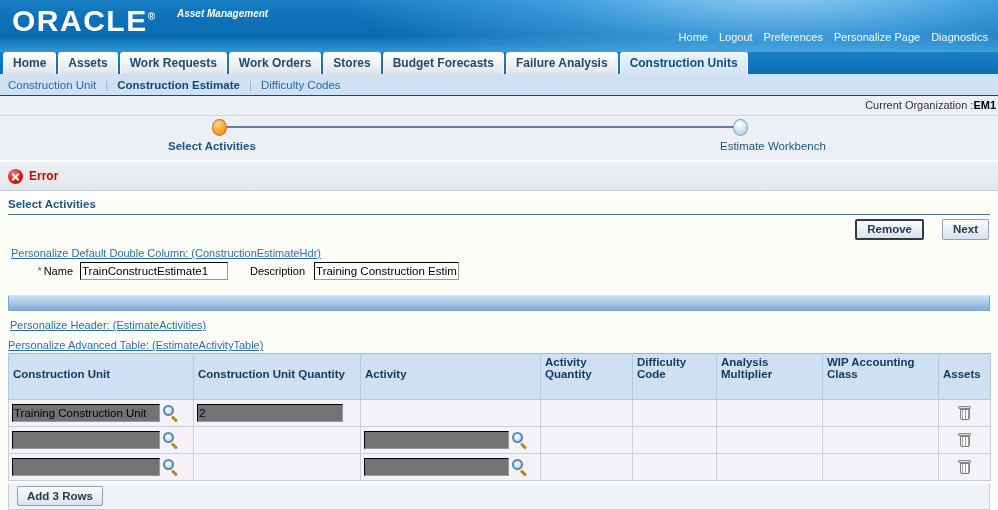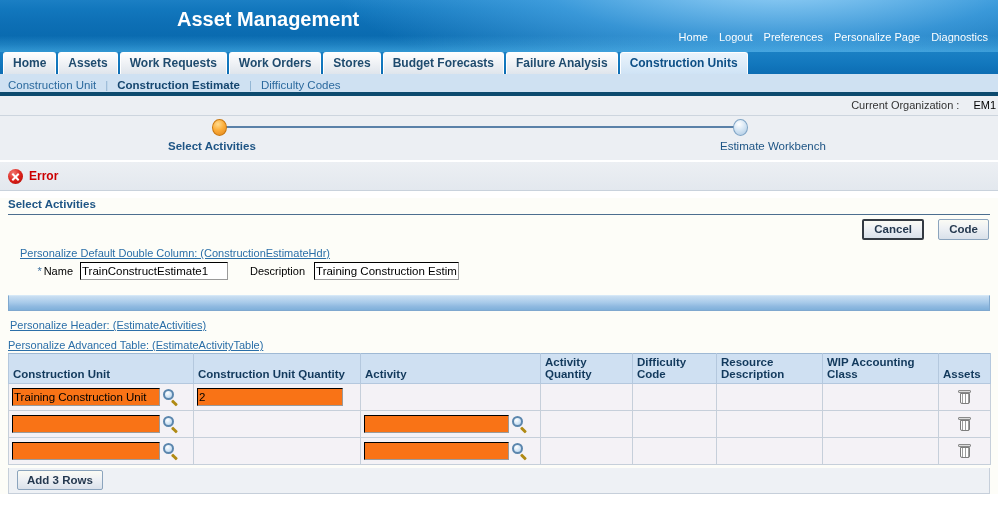--- a/index.html
+++ b/index.html
@@ -40,23 +40,24 @@
     line-height: 32px;
   }
   .oracle-logo .reg {
     font-size: 10px;
     vertical-align: super;
     letter-spacing: 0;
   }
   .app-title {
     position: absolute;
     left: 177px; top: 8px;
-    font-size: 20px;
+    font-size: 10px;
     font-weight: bold;
     color: #ffffff;
+    font-style: italic;
   }
   .global-links {
     position: absolute;
     right: 10px; top: 31px;
     font-size: 11px;
     color: #ffffff;
     white-space: nowrap;
   }
   .global-links a {
     color: #ffffff;
@@ -99,21 +100,21 @@
 
   
   .subnav {
     width: 998px;
     height: 22px;
     line-height: 22px;
     background: #cfe1f2;
     padding-left: 8px;
     font-size: 11.5px;
     color: #2c6a9e;
-    border-bottom: 4px solid #0c4a6e;
+    border-bottom: 1px solid #0c4a6e;
   }
   .subnav a {
     color: #2c6a9e;
     text-decoration: none;
   }
   .subnav a.current {
     color: #15466f;
     font-weight: bold;
   }
   .subnav .sep {
@@ -130,23 +131,23 @@
     border-bottom: 1px solid #cdd5de;
   }
   .orgline .org-txt {
     position: absolute;
     right: 2px; top: 3px;
     font-size: 11px;
     color: #333333;
     white-space: nowrap;
   }
   .orgline .org-val {
-    font-weight: normal;
+    font-weight: bold;
     color: #000000;
-    margin-left: 14px;
+    margin-left: 0;
   }
 
   
   .train {
     position: relative;
     width: 998px;
     height: 45px;
     background: #eceff3;
     border-bottom: 1px solid #ffffff;
   }
@@ -258,21 +259,21 @@
   #next-btn   { right: 9px; }
 
   .plink {
     display: block;
     font-size: 11px;
     color: #2b6fa8;
     text-decoration: underline;
     white-space: nowrap;
     margin-top: 8px;
   }
-  #pers-hdr-link { margin: 2px 0 0 20px; }
+  #pers-hdr-link { margin: 2px 0 0 11px; }
 
   .formrow {
     position: relative;
     height: 25px;
     margin-top: 3px;
     padding-left: 8px;
     white-space: nowrap;
   }
   .flabel {
     display: inline-block;
@@ -322,37 +323,37 @@
   }
   table.adv th {
     background: #cfe0f2;
     border: 1px solid #b4c8de;
     border-top: 1px solid #9fb9d4;
     font-size: 11.5px;
     font-weight: bold;
     color: #12395c;
     text-align: left;
     vertical-align: bottom;
-    padding: 2px 4px 3px 4px;
+    padding: 2px 4px 19px 4px;
     height: 16px;
   }
   table.adv td {
     border: 1px solid #c6cfda;
     background: #f4f2f6;
     height: 27px;
     padding: 1px 3px;
     vertical-align: middle;
   }
   .cell-inner { display: flex; align-items: center; gap: 3px; }
   .tfield {
     height: 18px;
     font-family: "Liberation Sans", sans-serif;
     font-size: 11.5px;
     color: #000000;
-    background: #f97316;
+    background: #737373;
     border: 1px solid #000000;
     border-right-color: #9a9a9a;
     border-bottom-color: #9a9a9a;
     padding: 0 1px;
     outline: none;
   }
 
   
   .lov {
     display: inline-block;
@@ -424,20 +425,21 @@
     background: linear-gradient(to bottom, #fbfbf4 0%, #eef1f5 45%, #dae1ea 100%);
     border: 1px solid #8ba4bd;
     border-radius: 2px;
     cursor: default;
   }
 </style>
 </head>
 <body>
 
 <div class="brand-header">
+  <div class="oracle-logo"><span>ORACLE</span><span class="reg">®</span></div>
   <div class="app-title">Asset Management</div>
   <div class="global-links">
     <a href="#">Home</a><a href="#">Logout</a><a href="#">Preferences</a><a href="#">Personalize Page</a><a href="#">Diagnostics</a>
   </div>
 </div>
 
 <div class="tabbar">
   <span class="tab">Home</span><span class="tab">Assets</span><span class="tab">Work Requests</span><span class="tab">Work Orders</span><span class="tab">Stores</span><span class="tab">Budget Forecasts</span><span class="tab">Failure Analysis</span><span class="tab selected">Construction Units</span>
 </div>
 
@@ -460,22 +462,22 @@
 <div class="errorbox">
   <span class="err-icon"></span>
   <span class="err-text">Error</span>
 </div>
 
 <div class="page">
 
   <div class="section-title">Select Activities</div>
 
   <div class="btnrow">
-    <button class="obtn default" id="cancel-btn">Cancel</button>
-    <button class="obtn" id="next-btn">Code</button>
+    <button class="obtn default" id="cancel-btn">Remove</button>
+    <button class="obtn" id="next-btn">Next</button>
   </div>
 
   <a href="#" class="plink" id="pers-hdr-link">Personalize Default Double Column: (ConstructionEstimateHdr)</a>
 
   <div class="formrow">
     <span class="flabel" style="width:72px; text-align:right; padding-right:7px;"><span class="req-star">*</span><span>Name</span></span><input class="ofield" style="width: 148px;" id="name-input" value="TrainConstructEstimate1"><span class="flabel" style="margin-left:22px;">Description</span><input class="ofield" style="width: 145px; margin-left: 9px;" id="desc-input" value="Training Construction Estimate">
   </div>
 
   <div class="blueband"></div>
 
@@ -495,21 +497,21 @@
       <col style="width:116px">
         <col style="width:52px">
     </colgroup>
     <thead>
       <tr>
         <th>Construction Unit</th>
         <th>Construction Unit Quantity</th>
         <th>Activity</th>
         <th>Activity Quantity</th>
         <th>Difficulty Code</th>
-        <th>Resource Description</th>
+        <th>Analysis Multiplier</th>
         <th>WIP Accounting Class</th>
         <th>Assets</th>
       </tr>
     </thead>
     <tbody>
 
       <tr>
         <td>
           <div class="cell-inner">
             <input class="tfield" style="width: 148px;" id="cu-input-0" value="Training Construction Unit">

